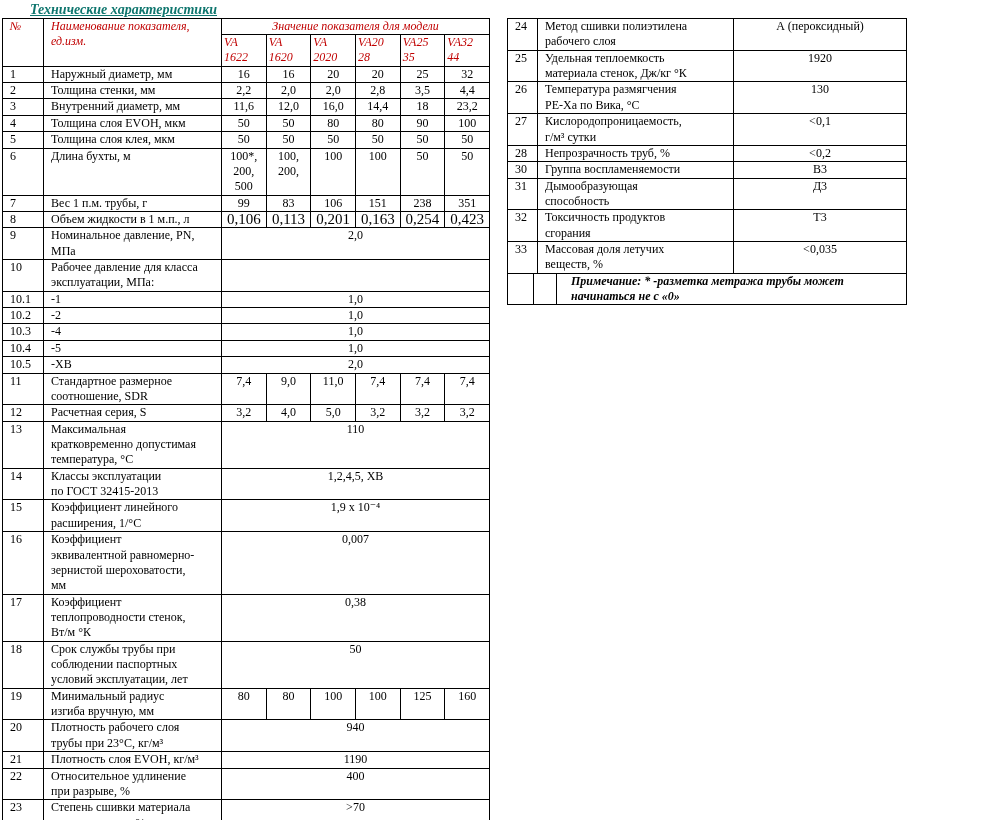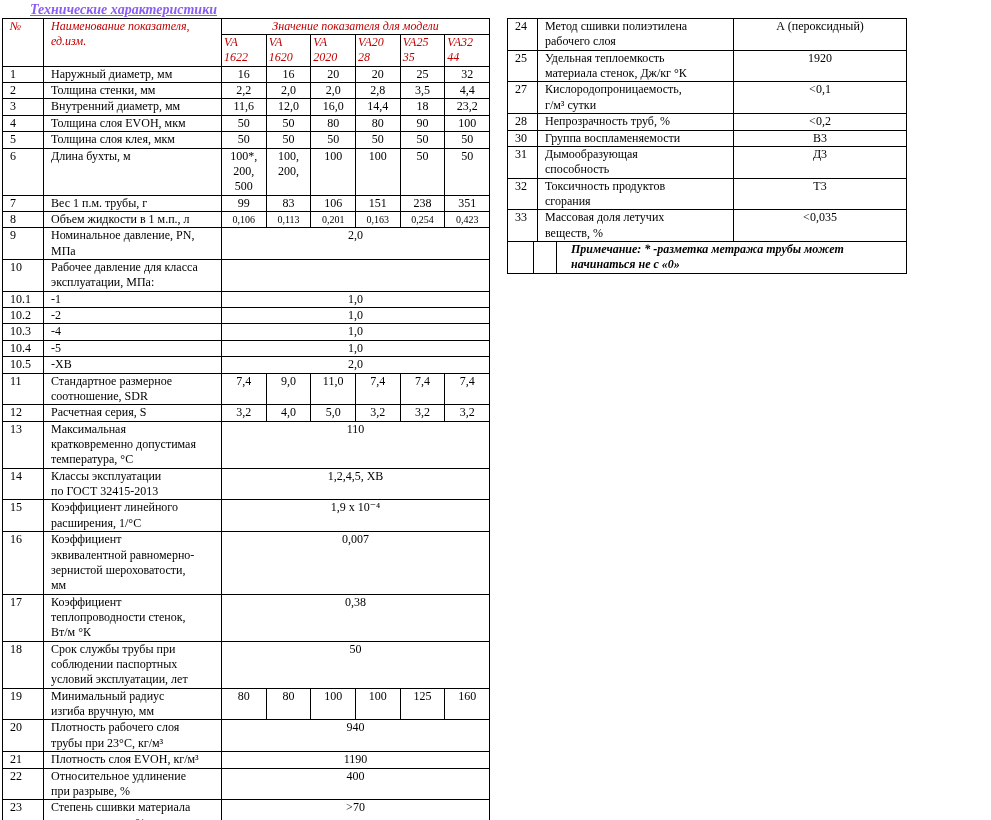--- a/index.html
+++ b/index.html
@@ -1,34 +1,34 @@
 <!DOCTYPE html>
 <html><head>
 <meta charset="utf-8">
 <style>
   html,body{margin:0;padding:0;background:#ffffff;}
   body{width:991px;height:820px;overflow:hidden;font-family:"Liberation Serif","DejaVu Serif",serif;color:#000;}
   .page{position:relative;width:991px;height:820px;}
-  .title{color:#8b5cf6;font-weight:bold;font-style:italic;text-decoration:underline;
+  .title{color:#0f766e;font-weight:bold;font-style:italic;text-decoration:underline;
          font-size:14px;line-height:15px;margin:2px 0 1px 30px;white-space:pre;}
   .tables{display:flex;align-items:flex-start;padding-left:2px;}
   table{border-collapse:collapse;table-layout:fixed;}
   td{border:1px solid #000;vertical-align:top;padding:0 2px;font-size:12px;line-height:1.28;
      white-space:pre-line;overflow:hidden;}
   table.left{width:488px;}
   .rightcol{margin-left:17px;width:482px;}
   table.right, table.notetbl{width:400px;}
   table.notetbl{margin-top:-1px;}
   td.num{padding-left:7px;}
   td.name{padding-left:7px;}
   td.val{text-align:center;}
   td.hdr{color:#C00000;font-style:italic;}
   td.group{text-align:center;font-size:12px;line-height:1.25;}
   td.model{}
-  td.smallval{font-size:10px;line-height:15px;}
+  td.smallval{font-size:15px;line-height:15px;}
   td.notetext{font-style:italic;font-weight:bold;padding-left:14px;}
 </style>
 </head>
 <body>
 
 <div class="page">
   <div class="title">Технические характеристики</div>
   <div class="tables">
 
     <table class="left">
@@ -298,20 +298,26 @@
 рабочего слоя</td>
               <td class="val">А (пероксидный)</td>
             </tr>
             <tr>
               <td class="num">25</td>
               <td class="name">Удельная теплоемкость
 материала стенок, Дж/кг °К</td>
               <td class="val">1920</td>
             </tr>
             <tr>
+              <td class="num">26</td>
+              <td class="name">Температура размягчения
+РЕ-Ха по Вика, °С</td>
+              <td class="val">130</td>
+            </tr>
+            <tr>
               <td class="num">27</td>
               <td class="name">Кислородопроницаемость,
 г/м³ сутки</td>
               <td class="val">&lt;0,1</td>
             </tr>
             <tr>
               <td class="num">28</td>
               <td class="name">Непрозрачность труб, %</td>
               <td class="val">&lt;0,2</td>
             </tr>

